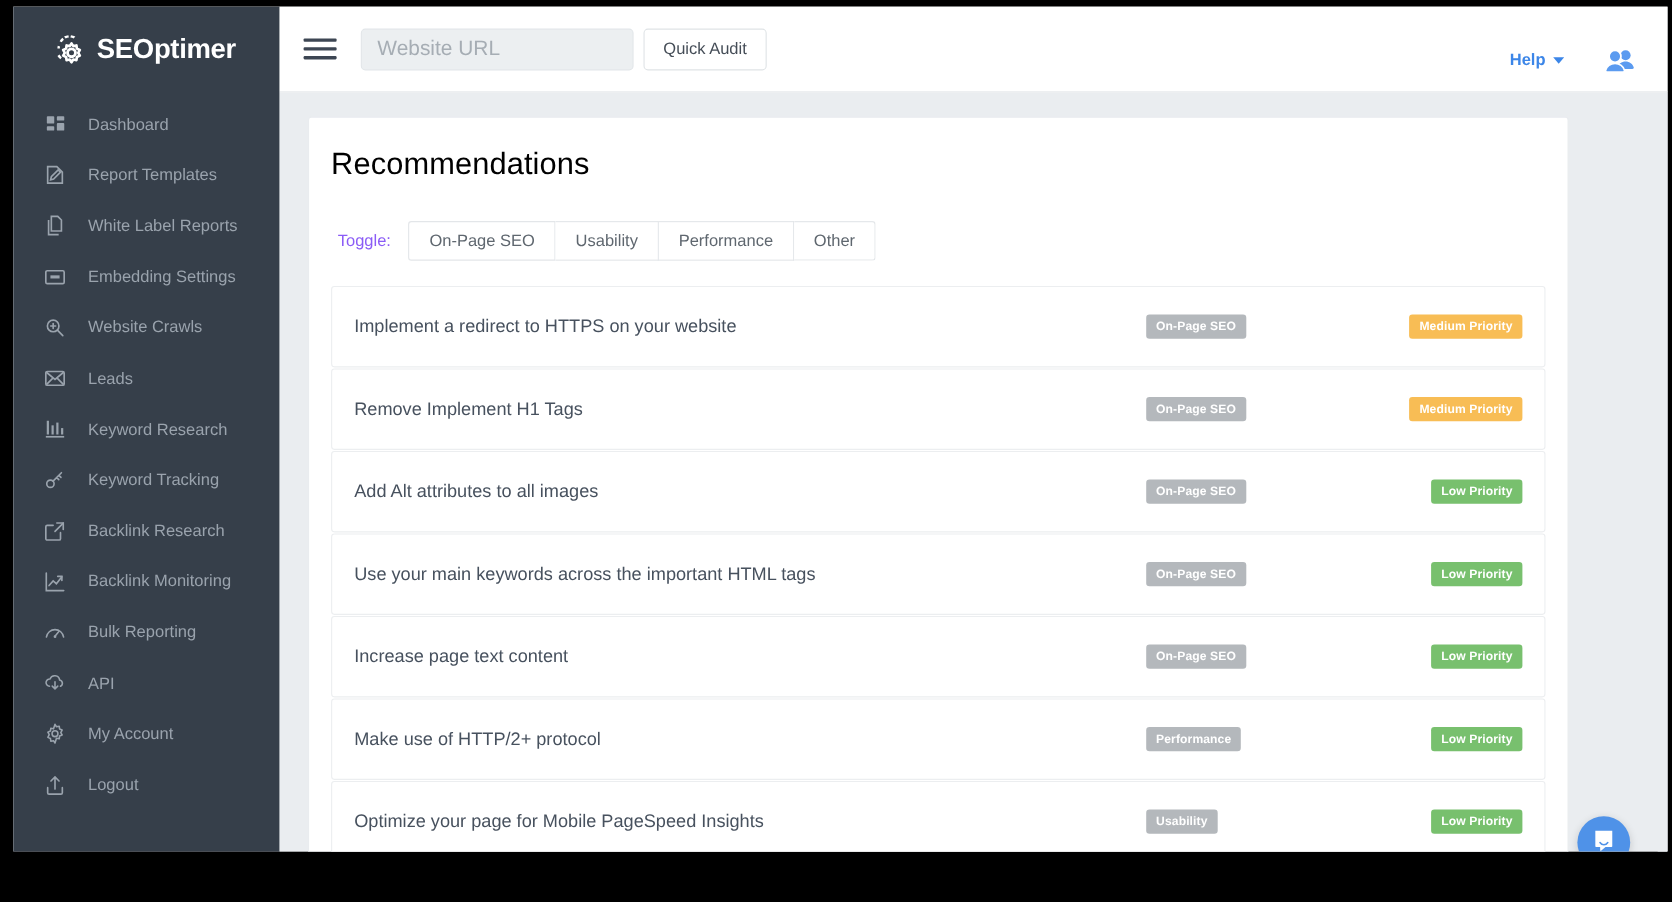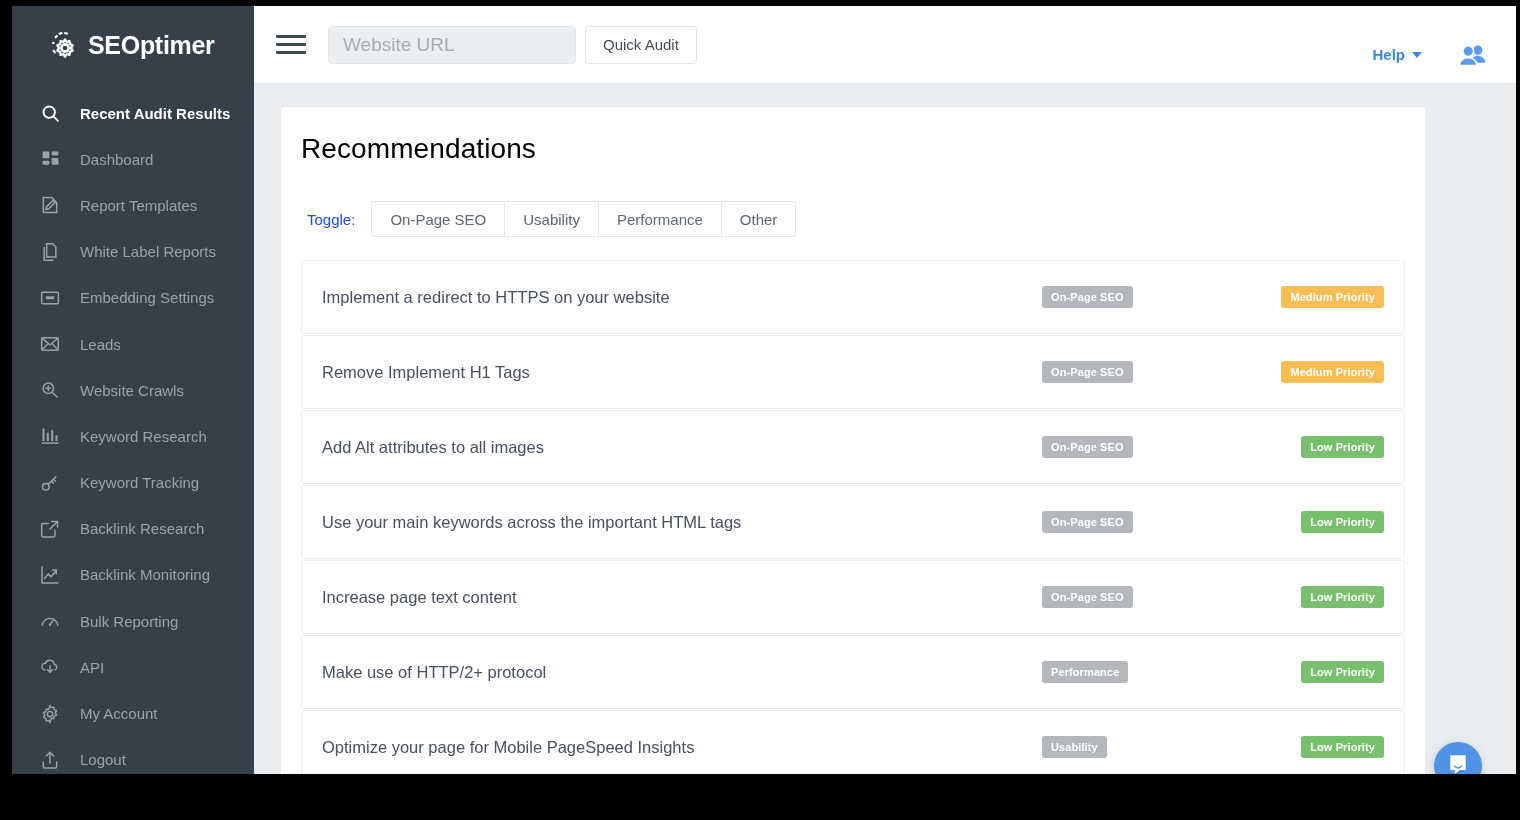--- a/index.html
+++ b/index.html
@@ -165,21 +165,21 @@
     letter-spacing: 0.1px;
   }
   .toggle-row {
     display: flex;
     align-items: center;
     padding: 36px 0 0 6px;
     gap: 16px;
   }
   .toggle-label {
     font-size: 15px;
-    color: #1d4ed8;
+    color: #8b5cf6;
     padding-left: 20px;
   }
   .toggle-group { display: flex; }
   .toggle-btn {
     height: 36px;
     padding: 0 18px;
     background: #ffffff;
     border: 1px solid #e3e6e9;
     border-left-width: 0;
     font-size: 15px;
@@ -265,29 +265,20 @@
           <circle cx="21" cy="20" r="3.6" fill="none" stroke="#ffffff" stroke-width="2.6"></circle>
           <path d="M21 11.4l1.6 2.5 2.9-.6.4 2.9 2.7 1.2-1.5 2.6 1.5 2.6-2.7 1.2-.4 2.9-2.9-.6L21 28.6l-1.6-2.5-2.9.6-.4-2.9-2.7-1.2 1.5-2.6-1.5-2.6 2.7-1.2.4-2.9 2.9.6z" fill="none" stroke="#ffffff" stroke-width="2.4" stroke-linejoin="round"></path>
           <path d="M10.2 21.5l-2 1.3c.7 1.2 1.6 2.2 2.7 3l1.3-1.8c-.8-.7-1.5-1.5-2-2.5z"></path>
         </svg>
       </span>
       <span class="brand-name">SEOptimer</span>
     </div>
 
     <div class="nav">
 
-      <a class="nav-item active">
-        <span class="nav-ico">
-          <svg viewBox="0 0 24 24" width="21" height="21" fill="none" stroke="currentColor" stroke-width="2.1" stroke-linecap="round">
-              <circle cx="10.5" cy="10.5" r="6.5"></circle>
-              <line x1="15.4" y1="15.4" x2="20.5" y2="20.5"></line>
-            </svg>
-        </span>
-        <span class="nav-label">Recent Audit Results</span>
-      </a>
 
       <a class="nav-item">
         <span class="nav-ico">
           <svg viewBox="0 0 24 24" width="19" height="19" fill="currentColor">
               <rect x="2" y="2" width="8.5" height="8.5" rx="1"></rect>
               <rect x="13.5" y="2" width="8.5" height="5" rx="1"></rect>
               <rect x="2" y="13.5" width="8.5" height="5" rx="1"></rect>
               <rect x="13.5" y="10" width="8.5" height="8.5" rx="1"></rect>
             </svg>
         </span>
@@ -319,38 +310,38 @@
           <svg viewBox="0 0 24 24" width="20" height="20" fill="none" stroke="currentColor" stroke-width="1.8">
               <rect x="2" y="5" width="20" height="14" rx="1.5"></rect>
               <rect x="7" y="10" width="10" height="3.4" fill="currentColor" stroke="none"></rect>
             </svg>
         </span>
         <span class="nav-label">Embedding Settings</span>
       </a>
 
       <a class="nav-item">
         <span class="nav-ico">
-          <svg viewBox="0 0 24 24" width="20" height="20" fill="none" stroke="currentColor" stroke-width="1.8">
-              <rect x="2" y="4.5" width="20" height="15" rx="1.5"></rect>
-              <path d="M2.6 5.3L12 13l9.4-7.7M2.6 18.7L9.4 12M21.4 18.7L14.6 12"></path>
-            </svg>
-        </span>
-        <span class="nav-label">Leads</span>
-      </a>
-
-      <a class="nav-item">
-        <span class="nav-ico">
           <svg viewBox="0 0 24 24" width="20" height="20" fill="none" stroke="currentColor" stroke-width="1.8" stroke-linecap="round">
               <circle cx="10" cy="10" r="6.3"></circle>
               <line x1="14.6" y1="14.6" x2="20.5" y2="20.5"></line>
               <line x1="10" y1="7.3" x2="10" y2="12.7"></line>
               <line x1="7.3" y1="10" x2="12.7" y2="10"></line>
             </svg>
         </span>
         <span class="nav-label">Website Crawls</span>
+      </a>
+
+      <a class="nav-item">
+        <span class="nav-ico">
+          <svg viewBox="0 0 24 24" width="20" height="20" fill="none" stroke="currentColor" stroke-width="1.8">
+              <rect x="2" y="4.5" width="20" height="15" rx="1.5"></rect>
+              <path d="M2.6 5.3L12 13l9.4-7.7M2.6 18.7L9.4 12M21.4 18.7L14.6 12"></path>
+            </svg>
+        </span>
+        <span class="nav-label">Leads</span>
       </a>
 
       <a class="nav-item">
         <span class="nav-ico">
           <svg viewBox="0 0 24 24" width="20" height="20" fill="currentColor">
               <rect x="3" y="3" width="2.4" height="15"></rect>
               <rect x="8.2" y="8" width="2.4" height="10"></rect>
               <rect x="13.4" y="5" width="2.4" height="13"></rect>
               <rect x="18.6" y="11" width="2.4" height="7"></rect>
               <rect x="2" y="19.6" width="20" height="1.8"></rect>

